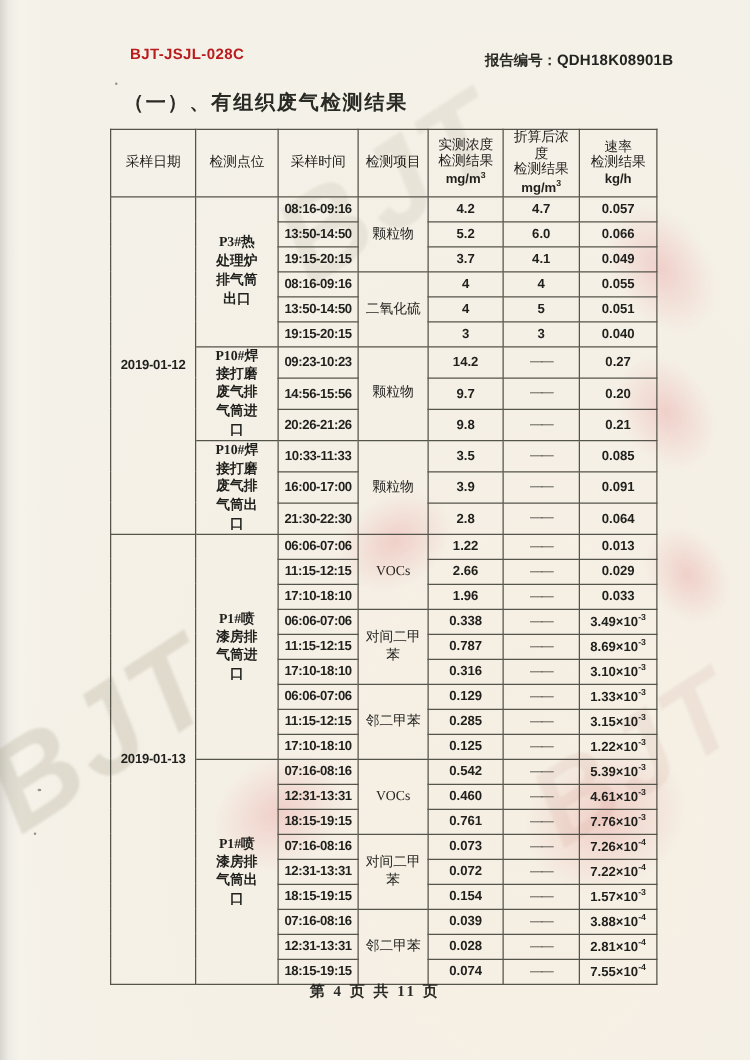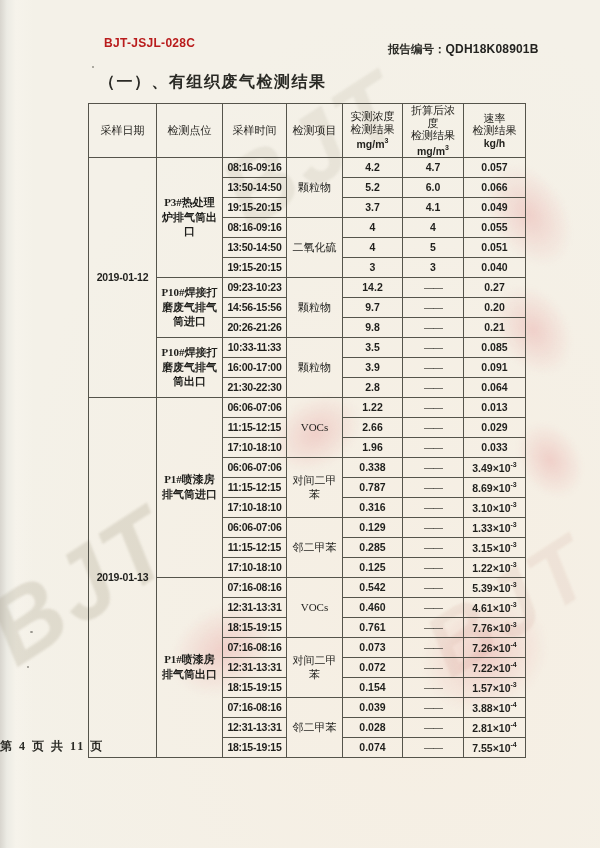--- a/index.html
+++ b/index.html
@@ -44,30 +44,30 @@
   .table-wrap { position:absolute; z-index:2; left:88px; top:103px; }
   table { border-collapse:collapse; table-layout:fixed; width:437px; border:1.5px solid #46453e; }
   th, td { border:1px solid #55544b; text-align:center; vertical-align:middle; padding:0; overflow:hidden; }
   thead th { height:51px; font-weight:400; }
   thead .hl { font-size:11px; line-height:12.5px; color:#201f1b;
               font-family:"Liberation Serif","DejaVu Serif",serif; }
   thead .hl.unit { font-family:"Liberation Sans",sans-serif; font-weight:700; font-size:10.5px; }
   tbody td { height:19px; }
   .c-date  { font-size:10.5px; font-weight:700; letter-spacing:-.2px; }
   .c-point { font-family:"Liberation Serif","DejaVu Serif",serif; font-size:11px; font-weight:700;
-             line-height:1.35; padding:0 3px; word-break:break-all; }
+             line-height:1.35; padding:0 14px; word-break:break-all; }
   .c-time  { font-size:10.5px; font-weight:700; letter-spacing:-.3px; }
   .c-item  { font-family:"Liberation Serif","DejaVu Serif",serif; font-size:11px; line-height:1.3;
              padding:5px 3px; word-break:break-all; font-weight:500; }
   .c-num   { font-size:10.5px; font-weight:700; }
   .c-dash  { font-size:10px; font-weight:400; color:#4c4b44; letter-spacing:-1px; }
   sup { font-size:7px; }
 
   
-  .footer { position:absolute; z-index:2; left:0; top:736px; width:600px; }
+  .footer { position:absolute; z-index:2; left:0; top:784px; width:600px; text-align:center; }
   .footer span { font-size:12px; font-weight:700; color:#2b2b26; letter-spacing:2px;
                  font-family:"Liberation Serif","DejaVu Serif",serif; }
 </style>
 </head>
 <body>
 
 <div class="wm wm-a">BJT</div>
 <div class="wm wm-b">BJT</div>
 <div class="wm wm-c">BJT</div>
 <div class="stamp st1"></div>

